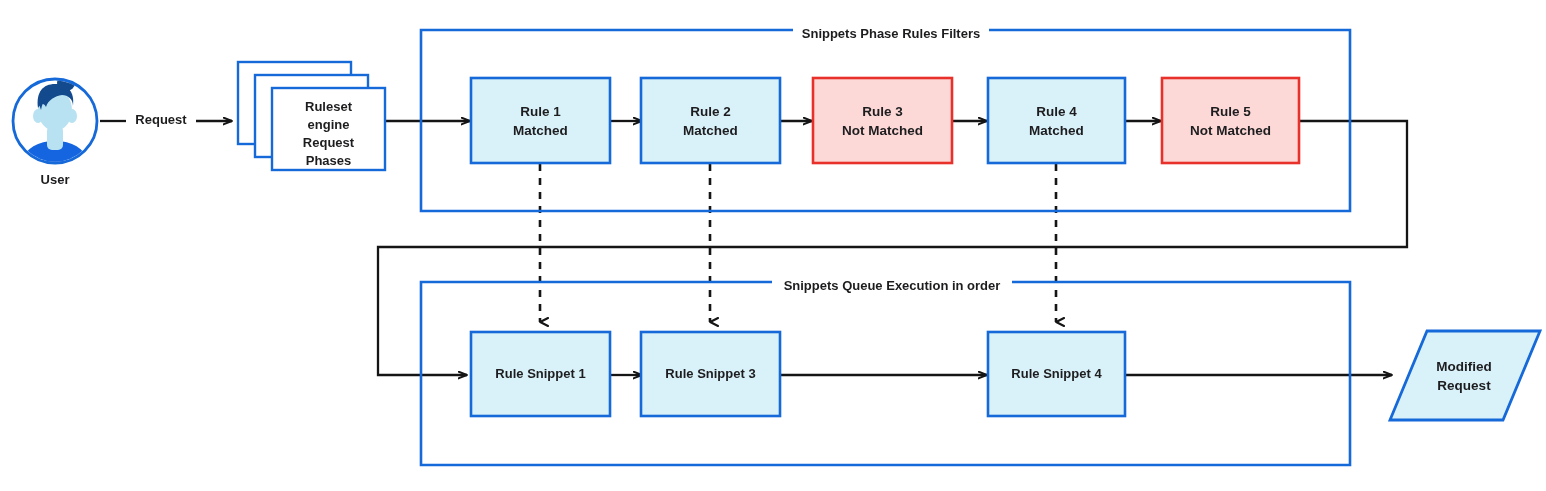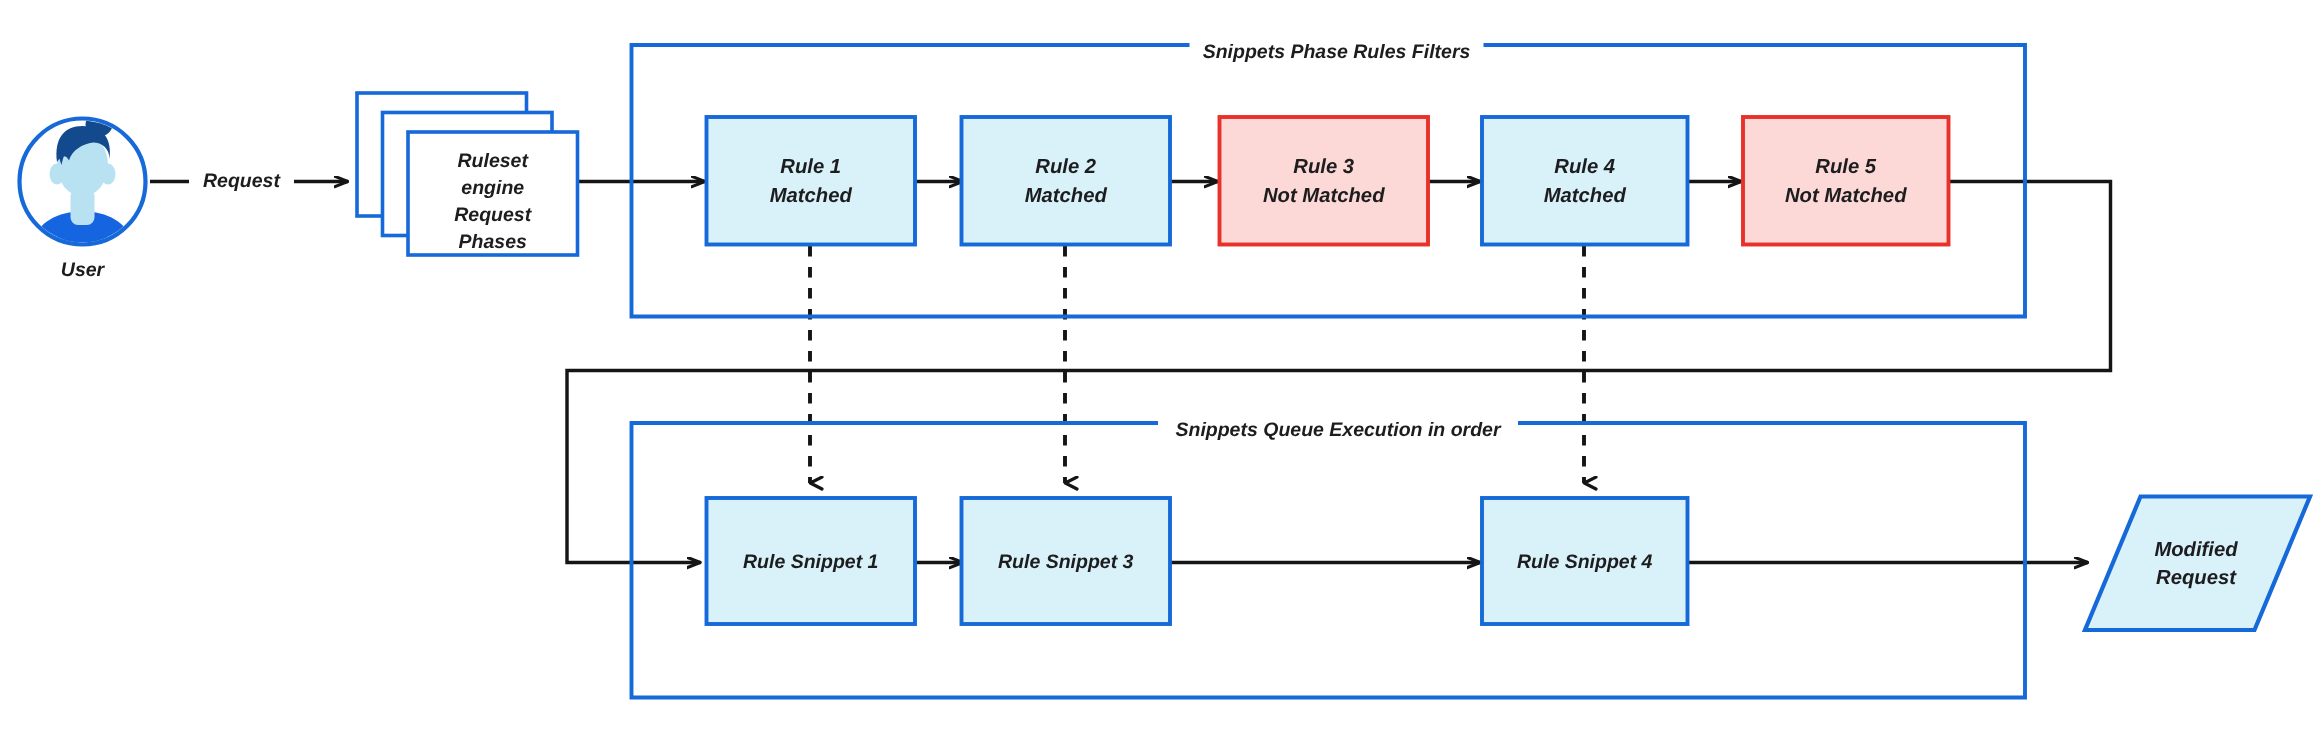--- a/index.html
+++ b/index.html
@@ -1,18 +1,18 @@
 <!DOCTYPE html>
 <html><head>
 <meta charset="utf-8">
 <style>
   html,body{margin:0;padding:0;background:#ffffff;}
   body{width:1546px;height:491px;overflow:hidden;
        font-family:"Liberation Sans","DejaVu Sans",sans-serif;}
-  #stage{position:relative;width:1539px;height:491px;background:#fff;font-style:italic;}
+  #stage{position:relative;width:1539px;height:491px;background:#fff;}
   svg.layer{position:absolute;left:0;top:0;width:1546px;height:491px;overflow:visible;}
   .box-label{font-family:"Liberation Sans","DejaVu Sans",sans-serif;
              font-size:13.5px;font-weight:700;fill:#1d1d1f;text-anchor:middle;}
   .box-label-sm{font-family:"Liberation Sans","DejaVu Sans",sans-serif;
              font-size:13px;font-weight:700;fill:#1d1d1f;text-anchor:middle;}
   .grp-title{font-family:"Liberation Sans","DejaVu Sans",sans-serif;
              font-size:13px;font-weight:700;fill:#1d1d1f;text-anchor:middle;}
   .edge-label{font-family:"Liberation Sans","DejaVu Sans",sans-serif;
              font-size:13px;font-weight:700;fill:#1d1d1f;text-anchor:middle;}
   .user-label{font-family:"Liberation Sans","DejaVu Sans",sans-serif;

